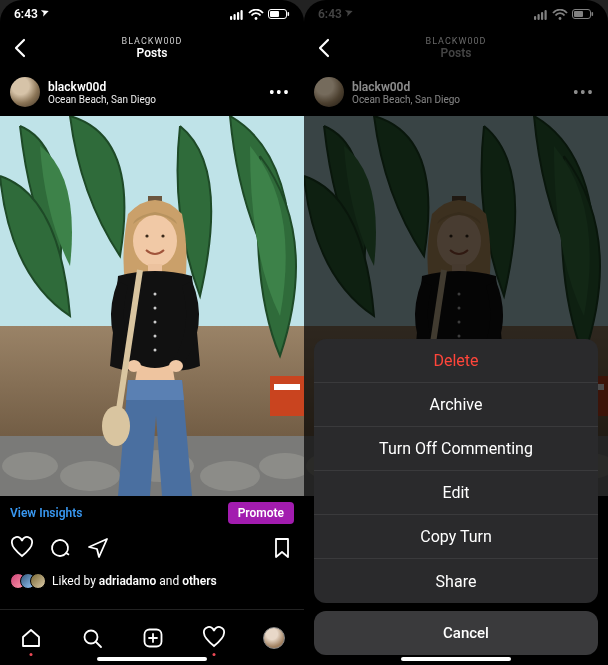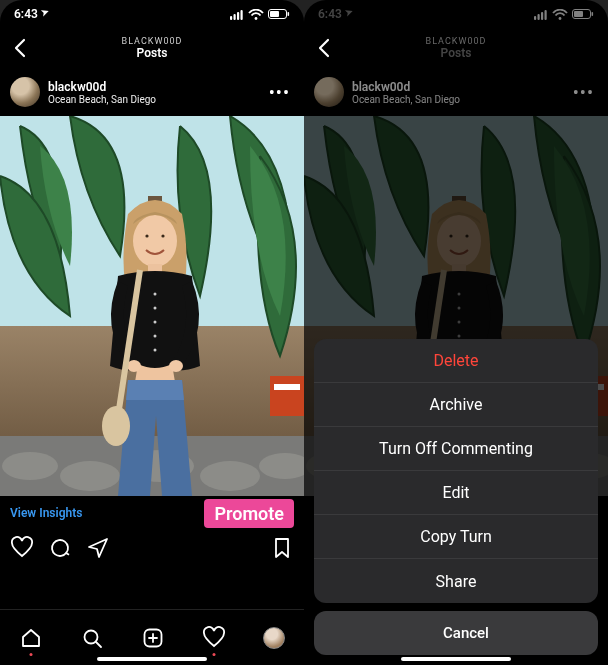--- a/index.html
+++ b/index.html
@@ -79,23 +79,23 @@
   
   .insights-bar {
     height: 34px;
     display: flex;
     align-items: center;
     justify-content: space-between;
     padding: 16px 10px;
   }
   .view-insights { color: #3897f0; font-size: 12px; font-weight: 600;}
   .promote-btn {
-    background: #ec4899;
+    background: #a21caf;
     color: #fff;
-    font-size: 18px;
+    font-size: 12px;
     font-weight: 600;
     padding: 4px 10px;
     border-radius: 4px;
   }
   
   .action-row {
     height: 40px;
     display: flex;
     align-items: center;
     padding: 0 10px;
@@ -376,20 +376,30 @@
         </svg></span>
     <span class="icon"><svg width="24" height="24">
           <use href="#ic-send"></use>
         </svg></span>
     <span class="spacer"></span>
     <span><svg width="24" height="24">
           <use href="#ic-bookmark"></use>
         </svg></span>
   </div>
 
+  <div class="likes-row">
+    <span class="like-avatars">
+      <span class="like-av la1"></span>
+        <span class="like-av la2"></span>
+        <span class="like-av la3"></span>
+    </span>
+    <span>
+      <span>Liked by </span><b>adriadamo</b><span> and </span><b>others</b>
+    </span>
+  </div>
 
   <div class="tab-bar">
     <div class="tab-item">
         <svg width="24" height="24">
           <use href="#ic-home"></use>
         </svg>
         <span class="tab-dot"></span>
       </div>
     <div class="tab-item">
         <svg width="24" height="24">

